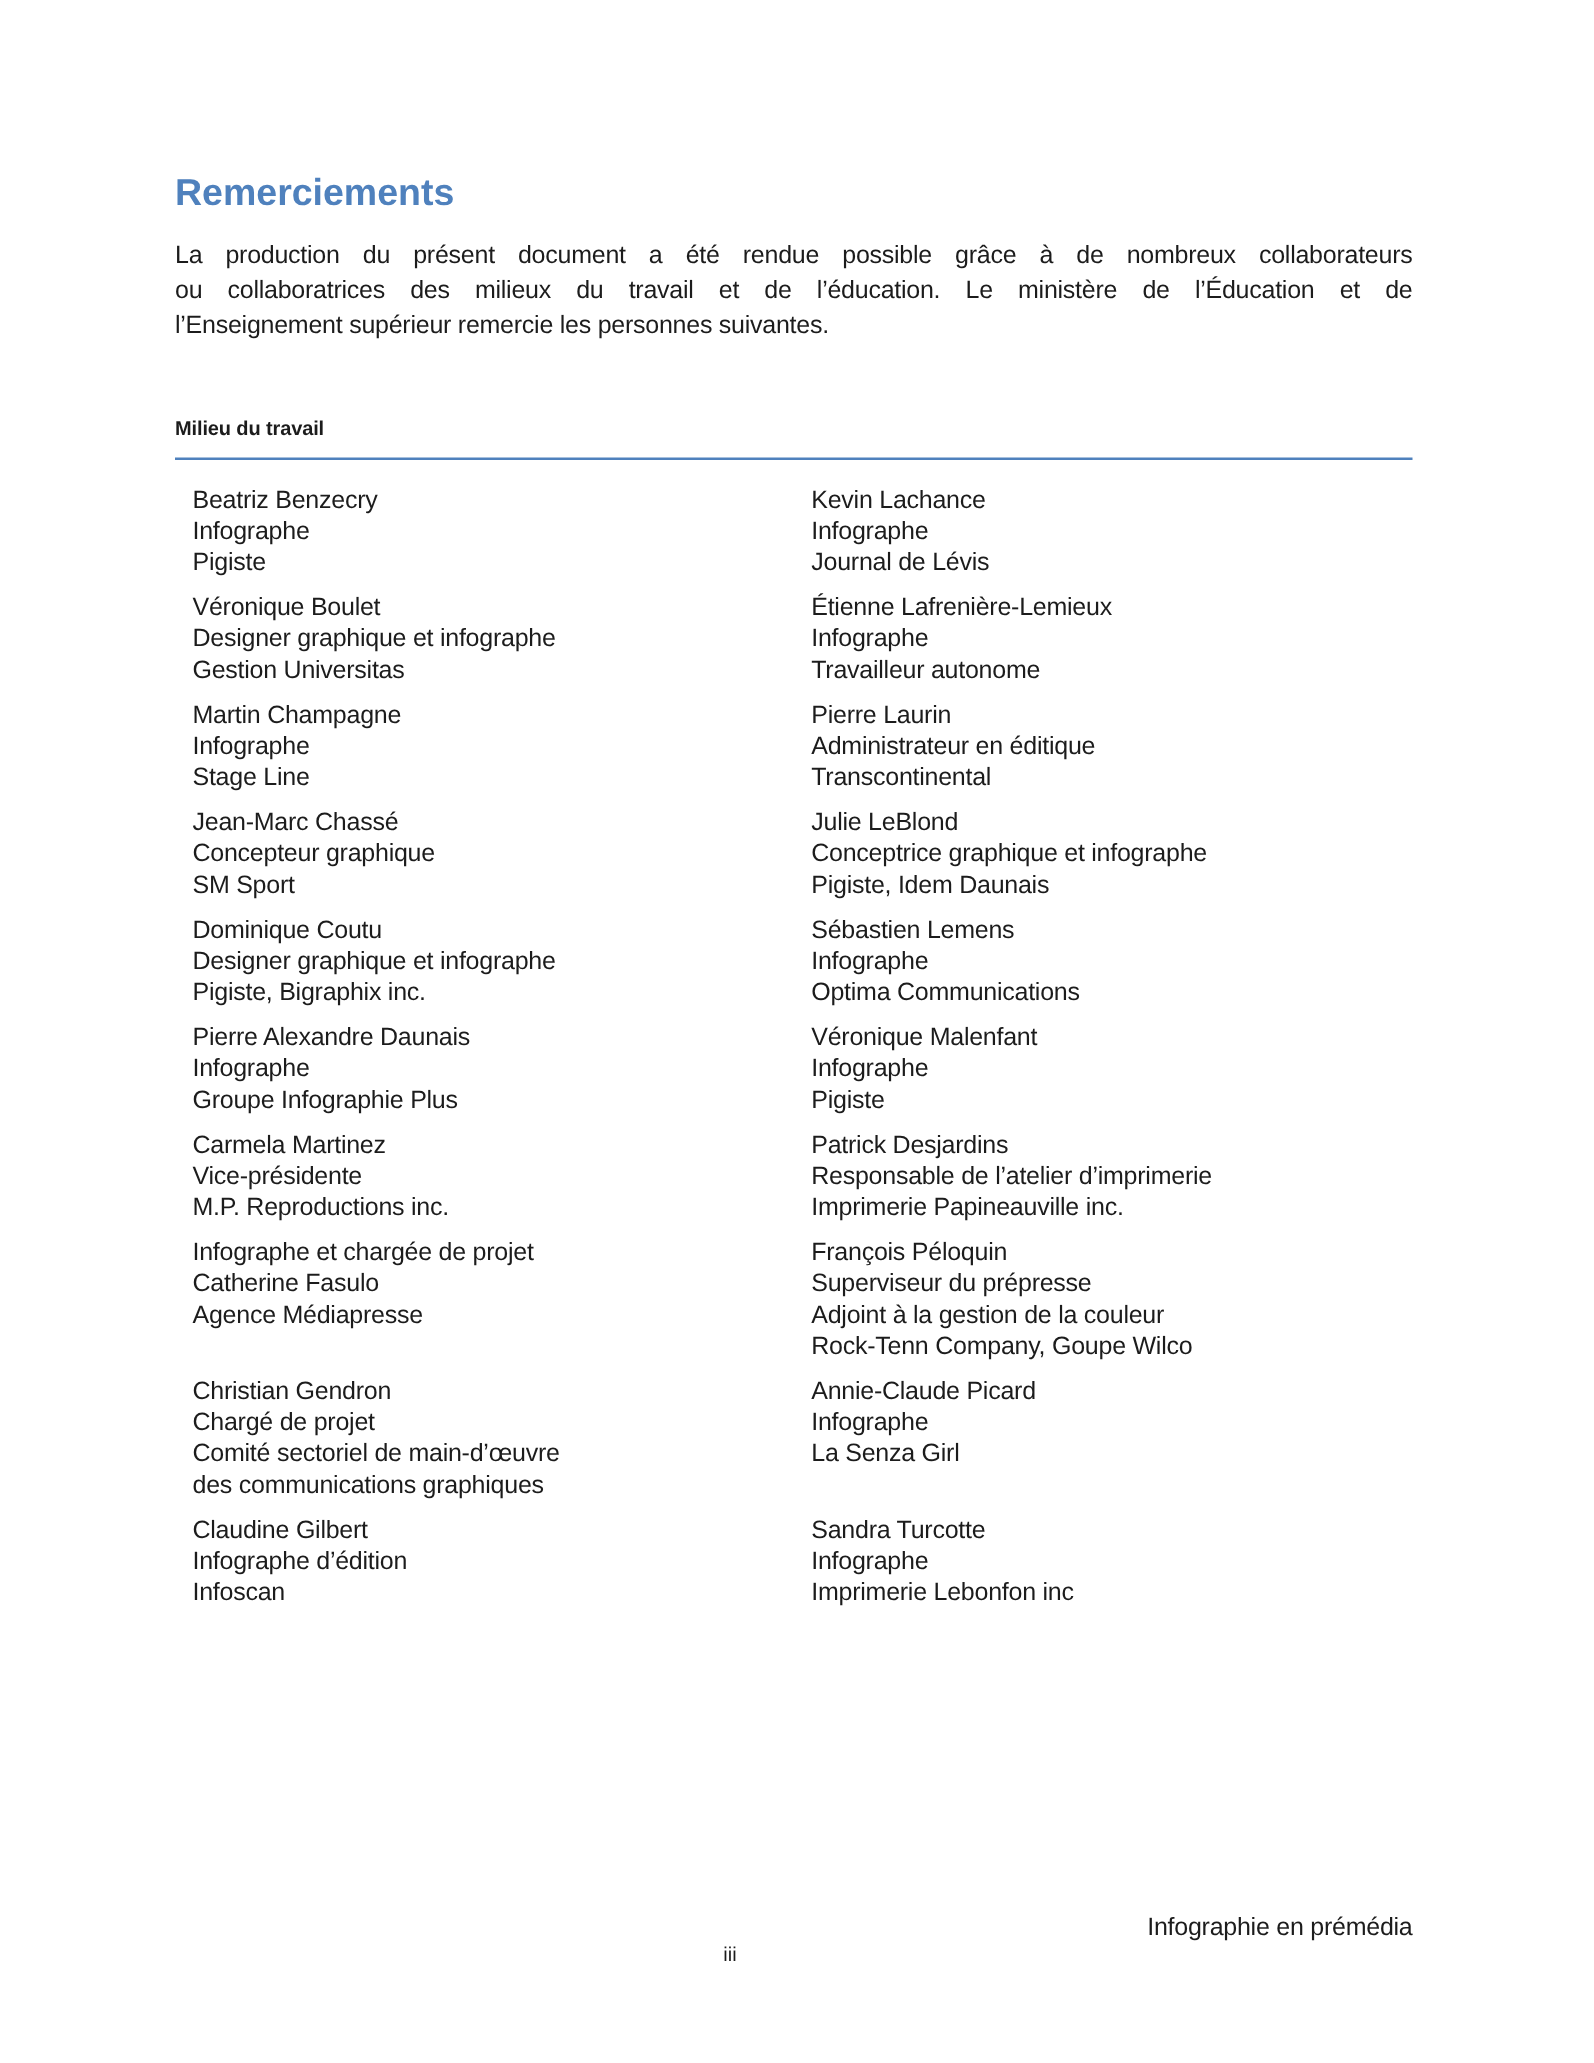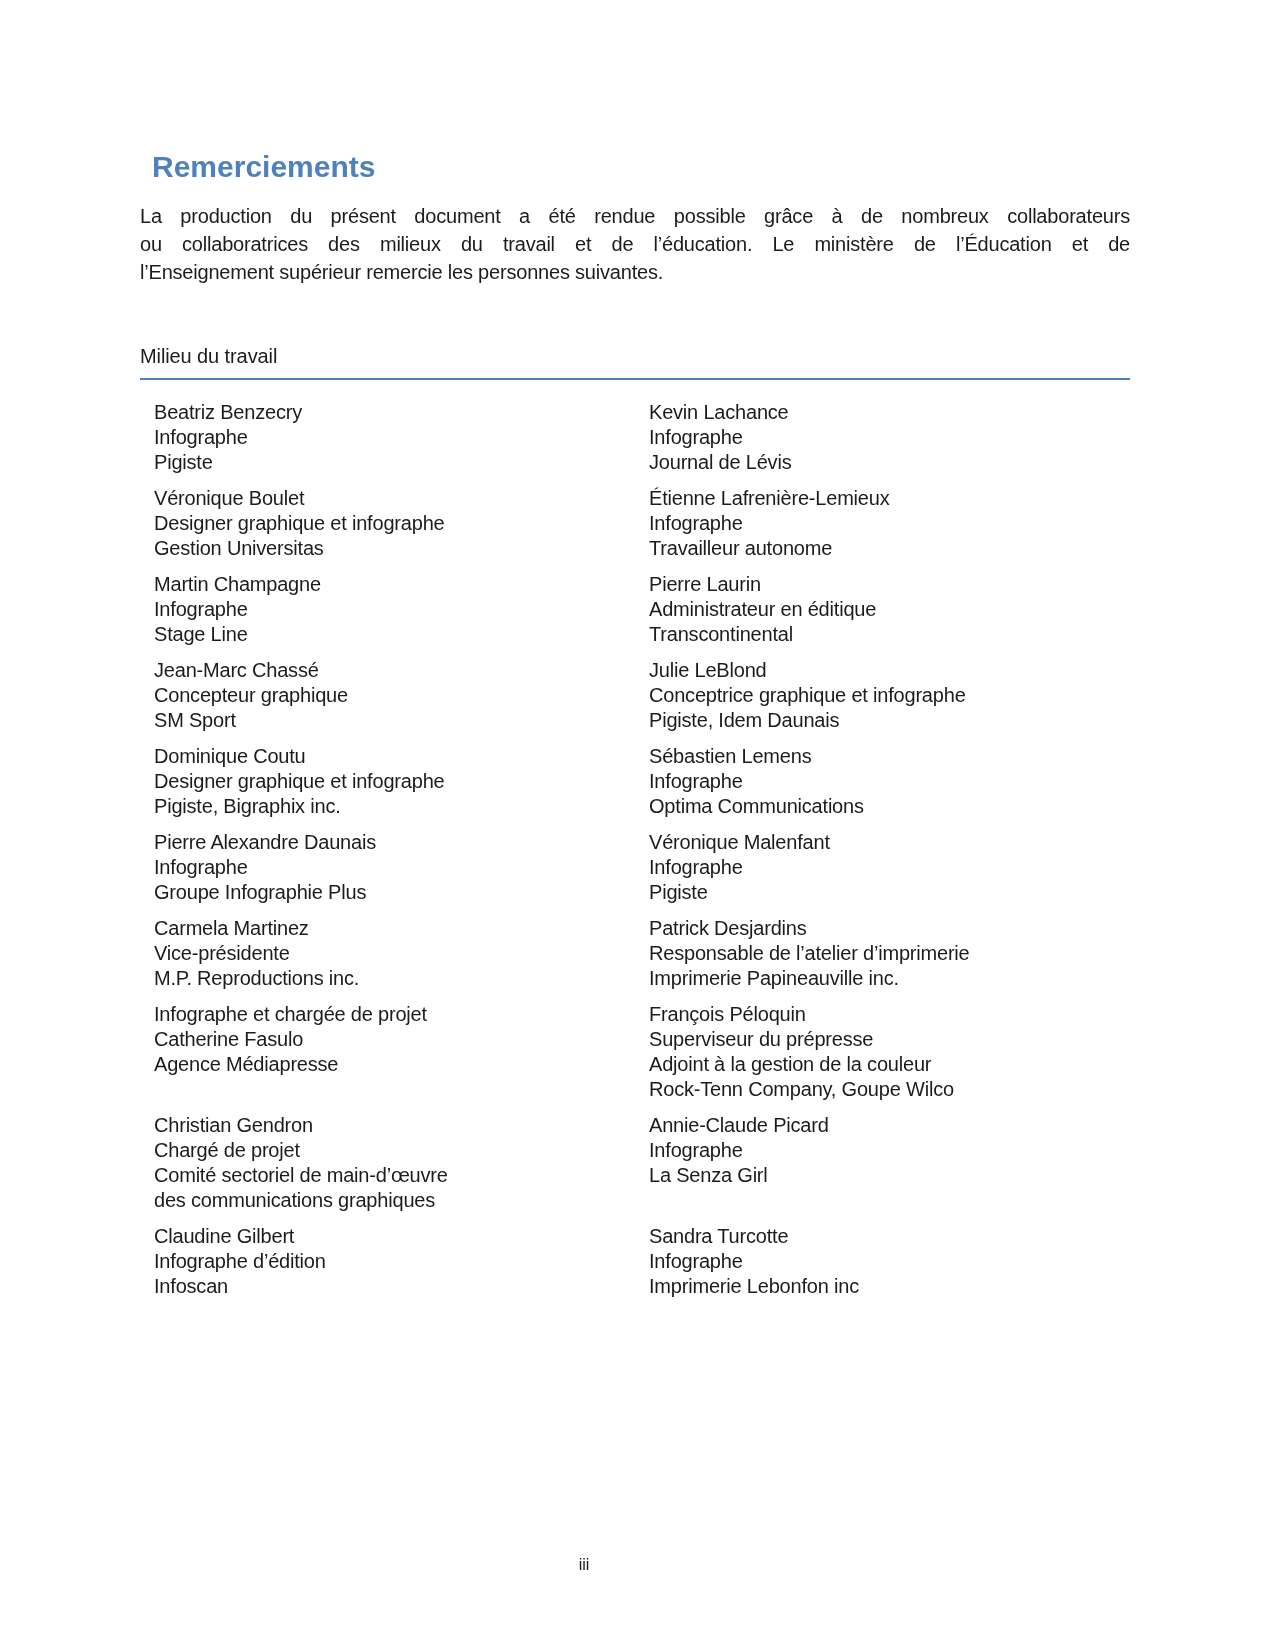--- a/index.html
+++ b/index.html
@@ -16,44 +16,44 @@
     color:var(--text);
     font-family:"Liberation Sans","DejaVu Sans",sans-serif;
   }
   .content{
     position:absolute;
     left:140px;
     top:138px;
     width:990px;
   }
   .doc-title{
-    margin:12px;
+    margin:0;
     font-size:30px;
     line-height:34px;
     font-weight:700;
     color:var(--accent);
   }
   .intro{
     margin-top:18px;
     font-size:20px;
     line-height:28px;
     letter-spacing:-0.2px;
   }
   .intro-line{
     text-align:justify;
     text-align-last:justify;
   }
   .intro-line.last{
     text-align-last:left;
   }
   .section-heading{
     margin:58px 0 0 0;
-    font-size:20px;
+    font-size:16px;
     line-height:24px;
-    font-weight:400;
+    font-weight:700;
     padding-bottom:10px;
     border-bottom:2px solid var(--accent);
     letter-spacing:-0.1px;
   }
   .contributors{
     margin-top:20px;
     padding-left:14px;
   }
   .contrib-row{
     display:grid;
@@ -221,15 +221,16 @@
           <div class="contrib-cell">
             <div class="line">Sandra Turcotte</div>
             <div class="line">Infographe</div>
             <div class="line">Imprimerie Lebonfon inc</div>
           </div>
         </div>
       </div>
 
   </div>
 
+  <div class="footer-running">Infographie en prémédia</div>
 
   <div class="footer-page-num">iii</div>
 </div>
 
 </body></html>

